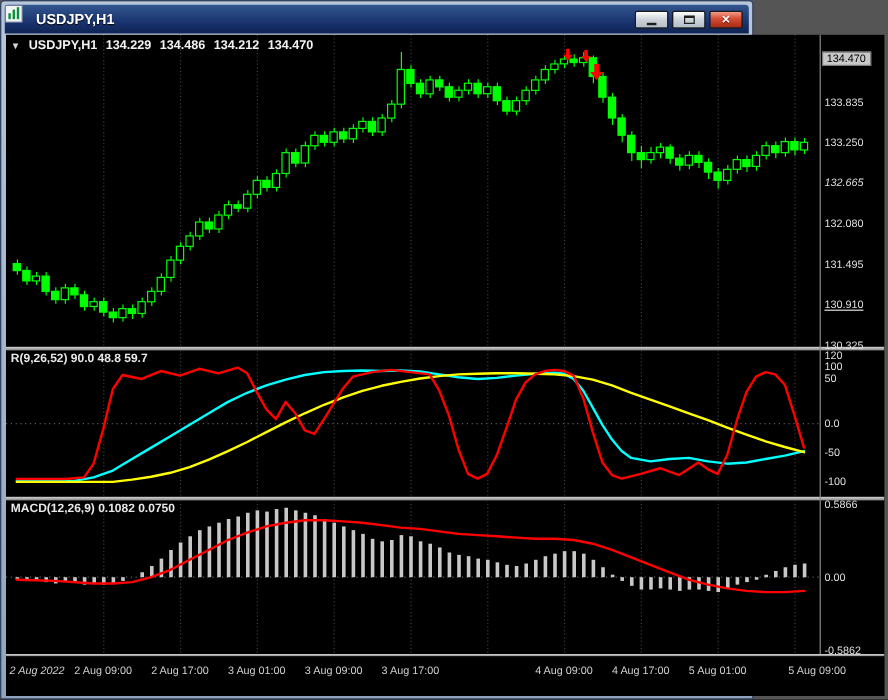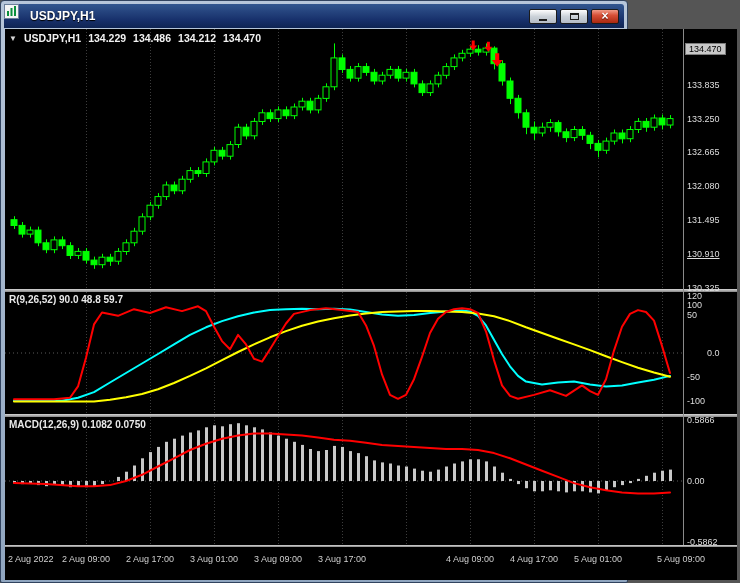--- a/index.html
+++ b/index.html
@@ -26,21 +26,21 @@
   .sep{position:absolute;left:0;width:732px;height:3px;background:linear-gradient(#d6d6d6,#868686);}
   #sep1{top:260px;}
   #sep2{top:385px;}
   #sep3{top:516px;height:2px;}
   .vline{position:absolute;left:678px;top:0;width:1px;height:516px;background:#8a8a8a;}
   .scale{position:absolute;left:679px;top:0;width:53px;height:516px;}
   .scale-label{position:absolute;left:3px;color:#dedede;font-size:9px;line-height:11px;white-space:nowrap;}
   .scale-label.boxed{left:1px;background:#c8c8c8;color:#000;padding:0 3px;border:1px solid #7d7d7d;line-height:10px;}
   .timebar{position:absolute;left:0;top:518px;width:732px;height:33px;background:#000;}
   .time-label{position:absolute;top:7px;color:#cfcfcf;font-size:9px;white-space:nowrap;transform:translateX(-50%);}
-  .time-label.first{transform:none;}
+  .time-label.first{transform:none;font-style:italic;}
   .overlay{position:absolute;left:4px;top:3px;color:#f2f2f2;font-size:10.5px;font-weight:700;display:flex;gap:7px;align-items:center;z-index:2;}
   .overlay .tri{font-size:8px;color:#d5d5d5;}
   .ind-label{position:absolute;left:4px;top:2px;color:#e8e8e8;font-size:10px;font-weight:600;z-index:2;}
   svg{position:absolute;left:0;top:0;display:block;}
 </style>
 </head>
 <body>
 
 <div class="window">
   <div class="titlebar">
@@ -397,29 +397,29 @@
       <div class="ind-label">MACD(12,26,9) 0.1082 0.0750</div>
     </div>
 
     <div id="sep3" class="sep"></div>
 
     <div class="vline"></div>
     <div id="scale-col" class="scale">
         <span class="scale-label boxed" style="top: 14px;">134.470</span>
         <span class="scale-label" style="top: 51px;">133.835</span>
         <span class="scale-label" style="top: 85px;">133.250</span>
-        <span class="scale-label" style="top: 118px;">132.665</span>
+        <span class="scale-label" style="top: 118px; font-style: italic;">132.665</span>
         <span class="scale-label" style="top: 152px;">132.080</span>
         <span class="scale-label" style="top: 186px;">131.495</span>
         <span class="scale-label" style="top: 220px; text-decoration: underline;">130.910</span>
         <span class="scale-label" style="top: 254px;">130.325</span>
         <span class="scale-label" style="top: 262px;">120</span>
         <span class="scale-label" style="top: 271px;">100</span>
         <span class="scale-label" style="top: 281px;">50</span>
-        <span class="scale-label" style="top: 319px; margin-left: 20px;">0.0</span>
+        <span class="scale-label" style="top: 319px;">0.0</span>
         <span class="scale-label" style="top: 343px;">-50</span>
         <span class="scale-label" style="top: 367px;">-100</span>
         <span class="scale-label" style="top: 386px;">0.5866</span>
         <span class="scale-label" style="top: 447px;">0.00</span>
         <span class="scale-label" style="top: 508px;">-0.5862</span>
       </div>
     <div id="timebar" class="timebar">
         <span class="time-label first" style="left: 3px;">2 Aug 2022</span>
         <span class="time-label" style="left: 81px;">2 Aug 09:00</span>
         <span class="time-label" style="left: 145px;">2 Aug 17:00</span>

